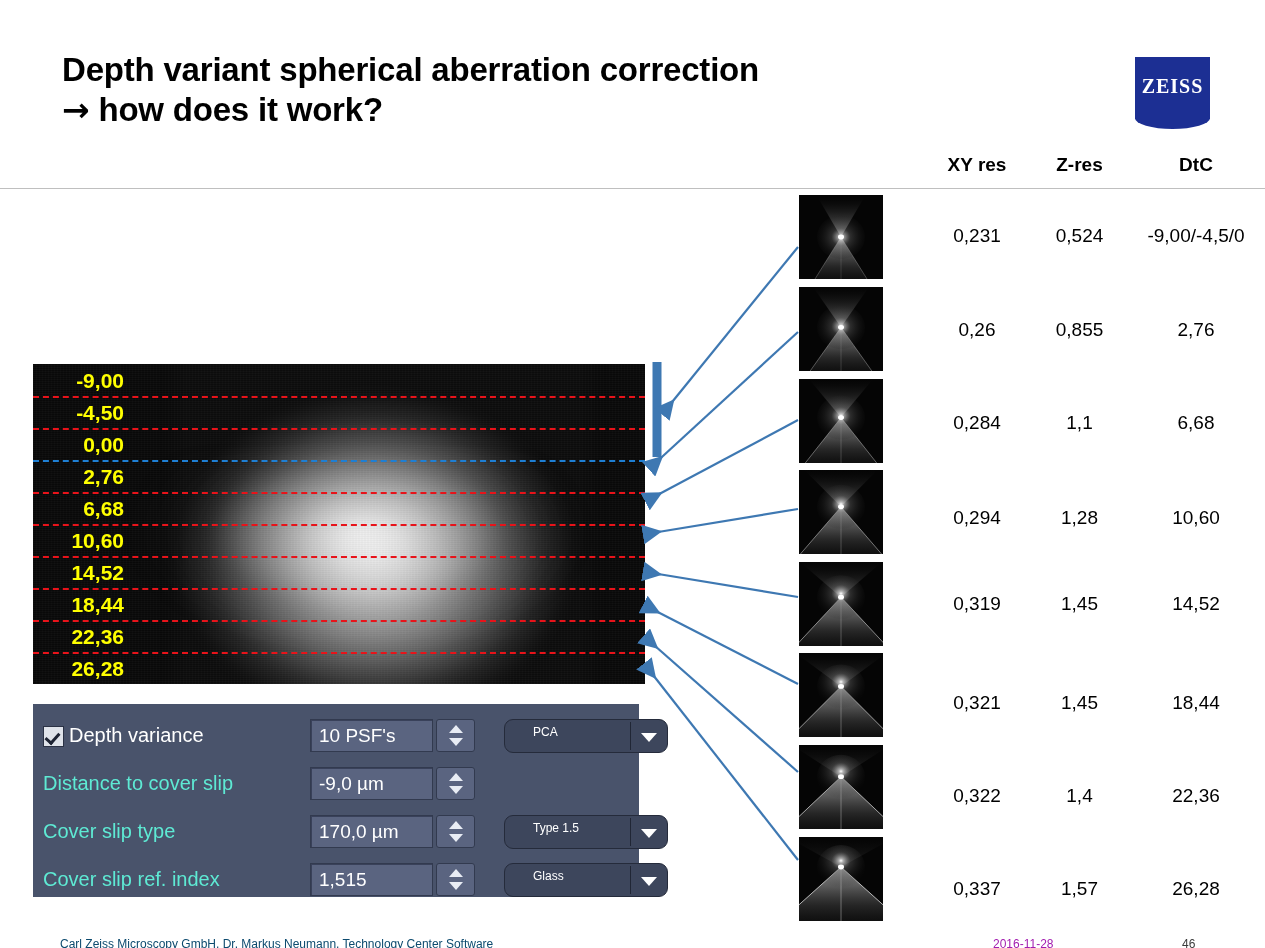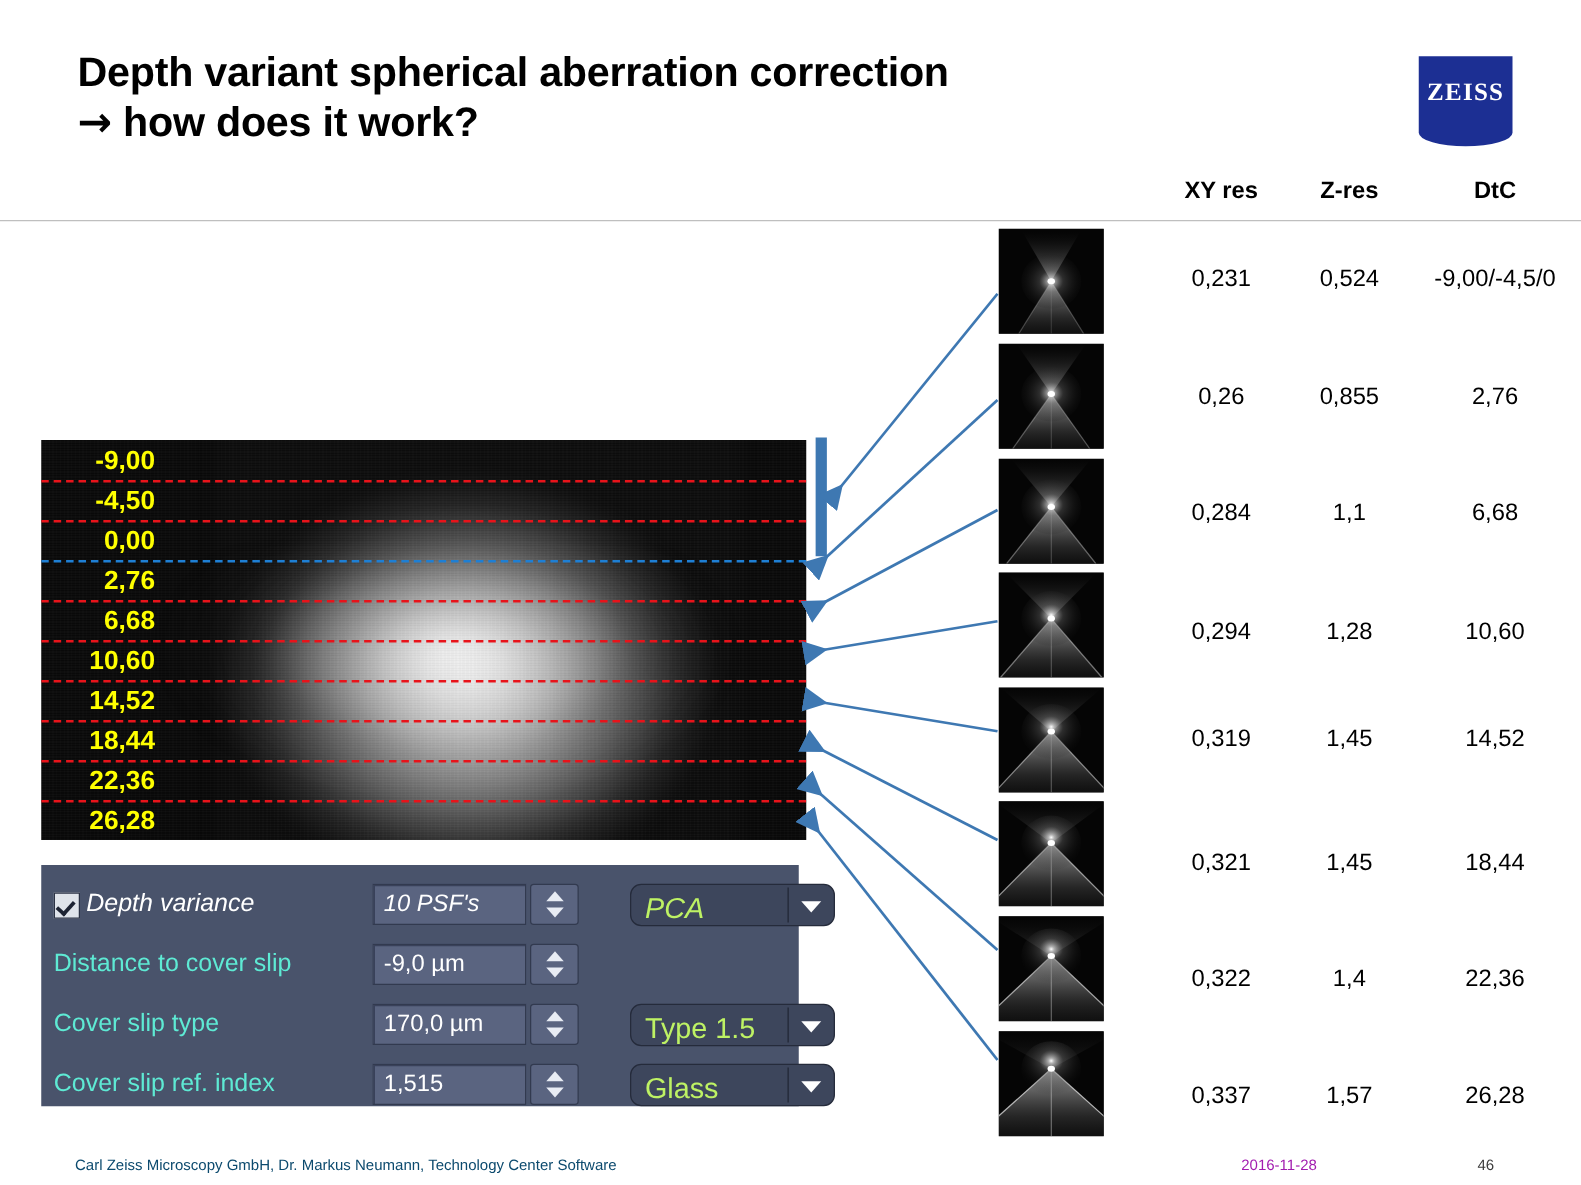--- a/index.html
+++ b/index.html
@@ -1,21 +1,21 @@
 <!DOCTYPE html>
 <html><head>
 <meta charset="utf-8">
 <title>Depth variant spherical aberration correction</title>
 <style>
   html,body{margin:0;padding:0;}
   body{
     width:1265px;height:948px;background:#ffffff;overflow:hidden;
     font-family:"Liberation Sans",sans-serif;position:relative;
   }
-  .slide{position:absolute;inset:0;}
+  .slide{position:absolute;inset:0;margin-top:12px;}
 
   
   .title{
     position:absolute;left:62px;top:38px;width:860px;
     font-size:33px;font-weight:bold;color:#000;line-height:1.22;
     letter-spacing:-0.2px;
   }
   .title .l2{display:block;}
   .arrow-glyph{font-family:"DejaVu Sans",sans-serif;}
 
@@ -121,21 +121,21 @@
   .p-label.dim{color:#5eead4;left:10px;}
   .chk{
     position:absolute;left:10px;top:12px;width:19px;height:19px;
     background:#dfe3ea;border:1px solid #2b3245;
   }
   .chk:after{
     content:"";position:absolute;left:4px;top:3px;width:6px;height:11px;
     border:solid #1d2333;border-width:0 3px 3px 0;transform:rotate(42deg);
   }
   .spin{
-    position:absolute;left:265px;top:5px;width:199px;height:35px;
+    position:absolute;left:277px;top:5px;width:199px;height:35px;
   }
   .spin .field{
     position:absolute;left:0;top:0;width:123px;height:33px;
     background:#5a6480;border:1px solid #2e3banone;
     border:1px solid #323a4f;box-sizing:border-box;
     box-shadow:inset 1px 1px 0 #39415a;
   }
   .spin .field span{
     position:absolute;left:8px;top:5px;font-size:19px;color:#ffffff;
     white-space:nowrap;
@@ -152,21 +152,21 @@
   }
   .spin .btns .up{top:5px;border-bottom:8px solid #e8ecf4;}
   .spin .btns .dn{bottom:5px;border-top:8px solid #e8ecf4;}
 
   .ddown{
     position:absolute;left:471px;top:5px;width:164px;height:34px;
     background:#3d465c;border:1px solid #252b3b;border-radius:9px;
     box-sizing:border-box;
   }
   .ddown span{
-    position:absolute;left:11px;top:5px;font-size:23px;color:#bef264;
+    position:absolute;left:28px;top:5px;font-size:12px;color:#ffffff;
     white-space:nowrap;
   }
   .ddown .sep{
     position:absolute;right:36px;top:2px;width:1px;height:28px;
     background:#202635;
   }
   .ddown .tri{
     position:absolute;right:10px;top:13px;width:0;height:0;
     border-left:8px solid transparent;border-right:8px solid transparent;
     border-top:9px solid #ffffff;
@@ -515,21 +515,21 @@
       <line x1="798" y1="408" x2="648" y2="488"></line>
       <line x1="798" y1="497" x2="646" y2="522"></line>
       <line x1="798" y1="585" x2="646" y2="560"></line>
       <line x1="798" y1="672" x2="646" y2="594"></line>
       <line x1="798" y1="760" x2="646" y2="626"></line>
       <line x1="798" y1="848" x2="646" y2="654"></line>
     </g>
   </svg>
 
   <div class="panel" id="panel">
-      <div class="panel-row" style="top: 10px; font-style: italic;">
+      <div class="panel-row" style="top: 10px;">
         <div class="chk"></div>
         <div class="p-label">Depth variance</div>
         <div class="spin">
           <div class="field">
             <span>10 PSF's</span>
           </div>
           <div class="btns">
             <div class="up"></div>
             <div class="dn"></div>
           </div>

